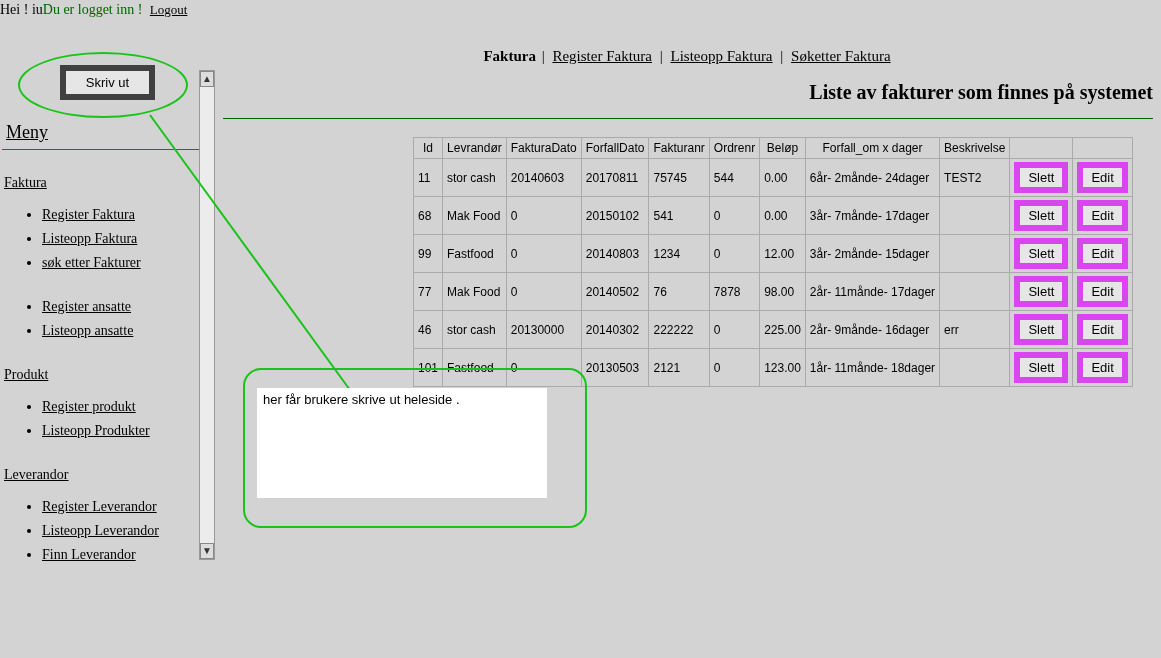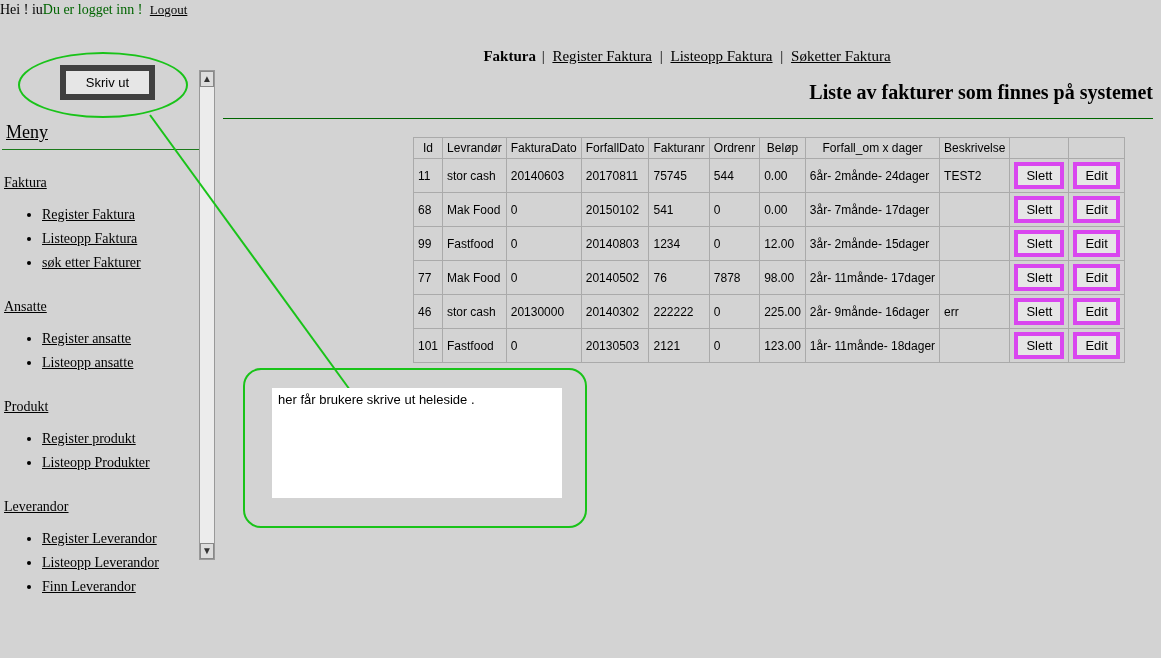--- a/index.html
+++ b/index.html
@@ -131,21 +131,21 @@
   table.data th {
     font-weight: normal;
     text-align: center;
     background: #d3d3d3;
   }
   .tbtn {
     font-family: Arial, sans-serif;
     font-size: 13px;
     padding: 2px 8px;
     background: #e6e6e6;
-    border: 4px solid #d946ef;
+    border: 6px solid #d946ef;
     cursor: pointer;
     min-width: 42px;
   }
   
   .anno-ellipse {
     position: absolute;
     left: 18px;
     top: 52px;
     width: 170px;
     height: 66px;
@@ -159,21 +159,21 @@
     top: 368px;
     width: 344px;
     height: 160px;
     border: 2px solid #19c319;
     border-radius: 18px;
     pointer-events: none;
     background: transparent;
   }
   .anno-box-inner {
     position: absolute;
-    left: 272px;
+    left: 257px;
     top: 388px;
     width: 290px;
     height: 110px;
     background: #fff;
     padding: 4px 6px;
     font-family: Verdana, Arial, sans-serif;
     font-size: 13px;
   }
   svg.anno-line {
     position: absolute;
@@ -195,21 +195,20 @@
     <div id="menu-sections">
         <div class="menu-section">
           <a class="menu-section-title">Faktura</a>
           <ul>
             <li><a>Register Faktura</a></li>
             <li><a>Listeopp Faktura</a></li>
             <li><a>søk etter Fakturer</a></li>
           </ul>
         </div>
         <div class="menu-section">
-          <a class="menu-section-title">Ansatte</a>
           <ul>
             <li><a>Register ansatte</a></li>
             <li><a>Listeopp ansatte</a></li>
           </ul>
         </div>
         <div class="menu-section">
           <a class="menu-section-title">Produkt</a>
           <ul>
             <li><a>Register produkt</a></li>
             <li><a>Listeopp Produkter</a></li>

